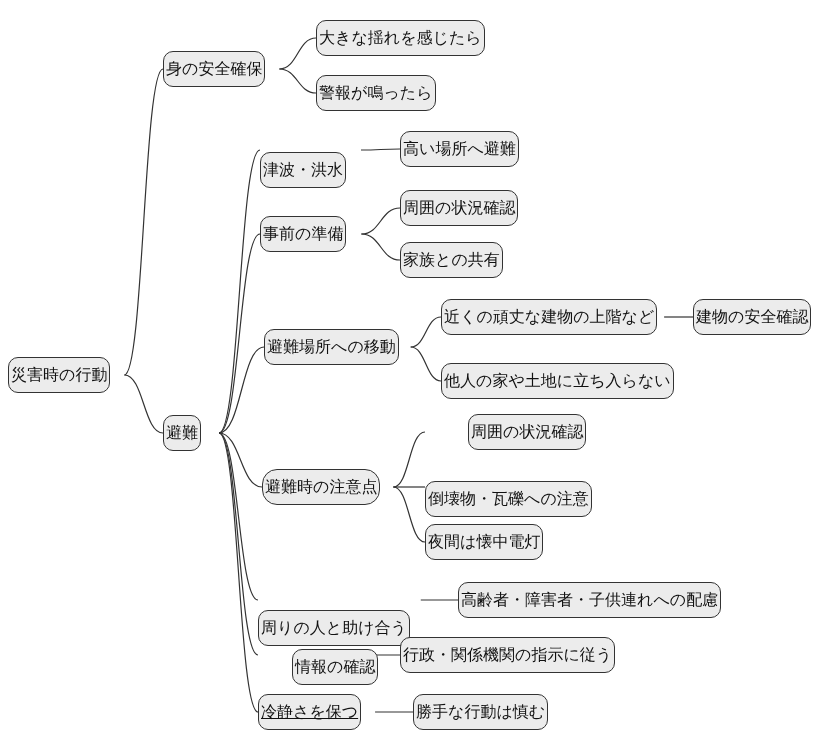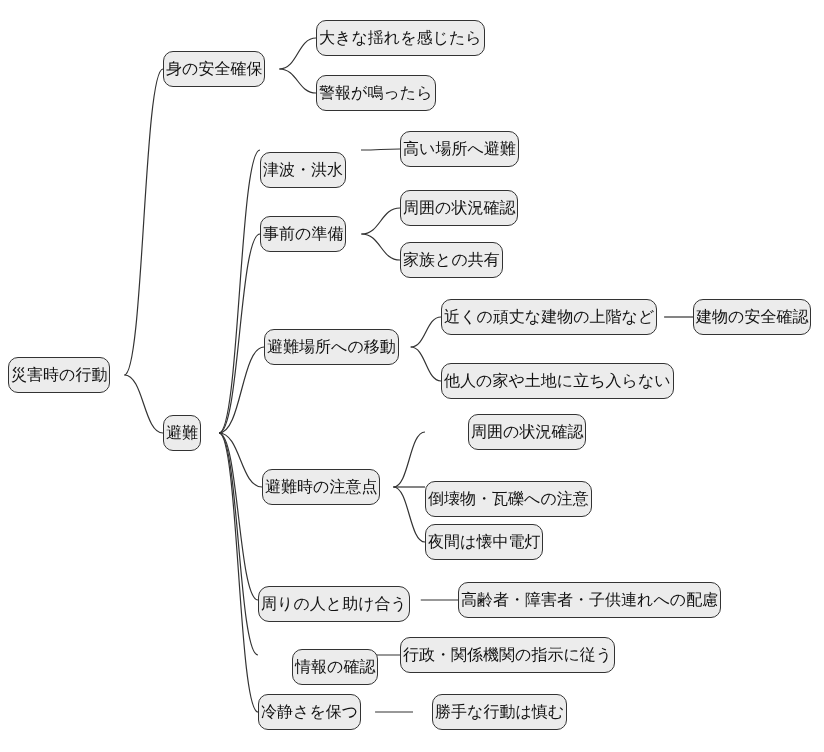--- a/index.html
+++ b/index.html
@@ -71,24 +71,24 @@
       <div class="node" id="n-evacuation" style="left: 163px; top: 433px;">避難</div>
       <div class="node" id="n-tsunami-flood" style="left: 260px; top: 150px; margin-top: 20px;">津波・洪水</div>
       <div class="node" id="n-high-ground" style="left: 400px; top: 149px;">高い場所へ避難</div>
       <div class="node" id="n-advance-prep" style="left: 260px; top: 234px;">事前の準備</div>
       <div class="node" id="n-check-shelter" style="left: 400px; top: 208px;">周囲の状況確認</div>
       <div class="node" id="n-share-family" style="left: 400px; top: 260px;">家族との共有</div>
       <div class="node" id="n-move-to-shelter" style="left: 264px; top: 347px;">避難場所への移動</div>
       <div class="node" id="n-sturdy-building" style="left: 441px; top: 317px;">近くの頑丈な建物の上階など</div>
       <div class="node" id="n-building-safety" style="left: 693px; top: 317px;">建物の安全確認</div>
       <div class="node" id="n-no-trespass" style="left: 441px; top: 381px;">他人の家や土地に立ち入らない</div>
-      <div class="node" id="n-evac-cautions" style="left: 262px; top: 487px;">避難時の注意点</div>
+      <div class="node" id="n-evac-cautions" style="left: 262px; top: 487px; border-radius: 15px;">避難時の注意点</div>
       <div class="node" id="n-check-surroundings" style="left: 441px; top: 432px; margin-left: 27px;">周囲の状況確認</div>
       <div class="node" id="n-debris-caution" style="left: 425px; top: 487px; margin-top: 12px;">倒壊物・瓦礫への注意</div>
       <div class="node" id="n-night-flashlight" style="left: 425px; top: 542px;">夜間は懐中電灯</div>
-      <div class="node" id="n-help-others" style="left: 258px; top: 604px; border-radius: 11px;">周りの人と助け合う</div>
+      <div class="node" id="n-help-others" style="left: 258px; top: 628px;">周りの人と助け合う</div>
       <div class="node" id="n-consider-vulnerable" style="left: 458px; top: 600px;">高齢者・障害者・子供連れへの配慮</div>
       <div class="node" id="n-check-info" style="left: 258px; top: 667px; margin-left: 34px;">情報の確認</div>
       <div class="node" id="n-follow-authorities" style="left: 400px; top: 655px; font-family: Liberation Serif, serif;">行政・関係機関の指示に従う</div>
-      <div class="node" id="n-stay-calm" style="left: 258px; top: 712px;">冷静さを保つ</div>
-      <div class="node" id="n-no-selfish-action" style="left: 413px; top: 712px; margin-left: 19px;">勝手な行動は慎む</div>
+      <div class="node" id="n-stay-calm" style="left: 258px; top: 712px; text-decoration: underline;">冷静さを保つ</div>
+      <div class="node" id="n-no-selfish-action" style="left: 413px; top: 712px;">勝手な行動は慎む</div>
     </div>
 </div>
 
 </body></html>

